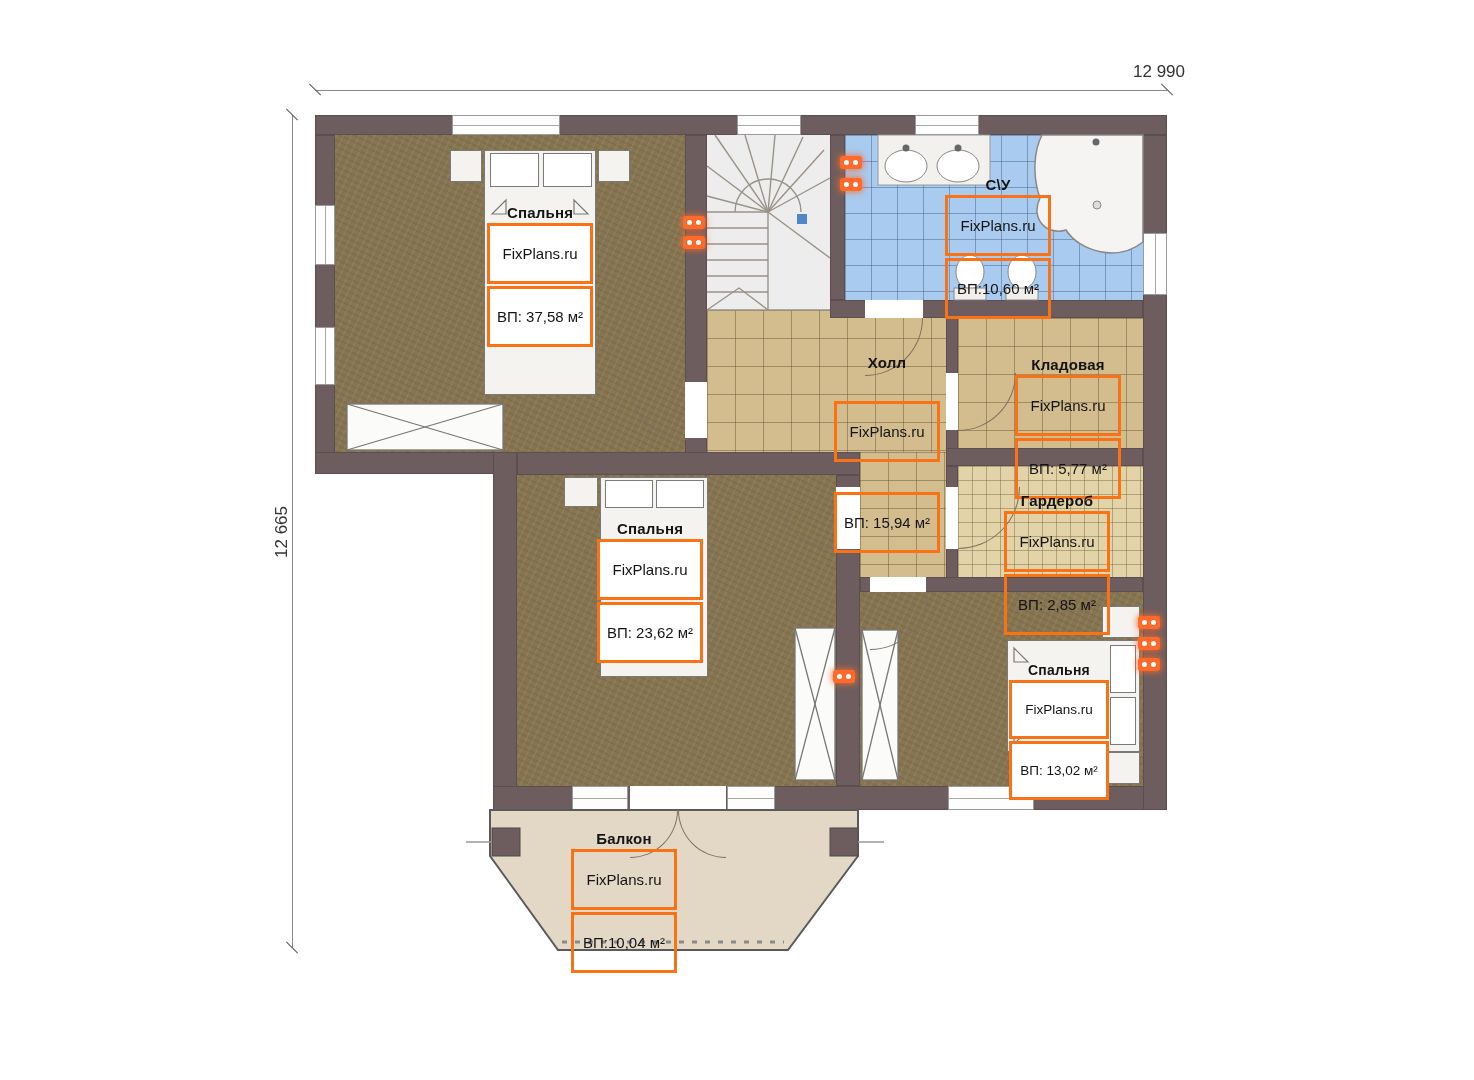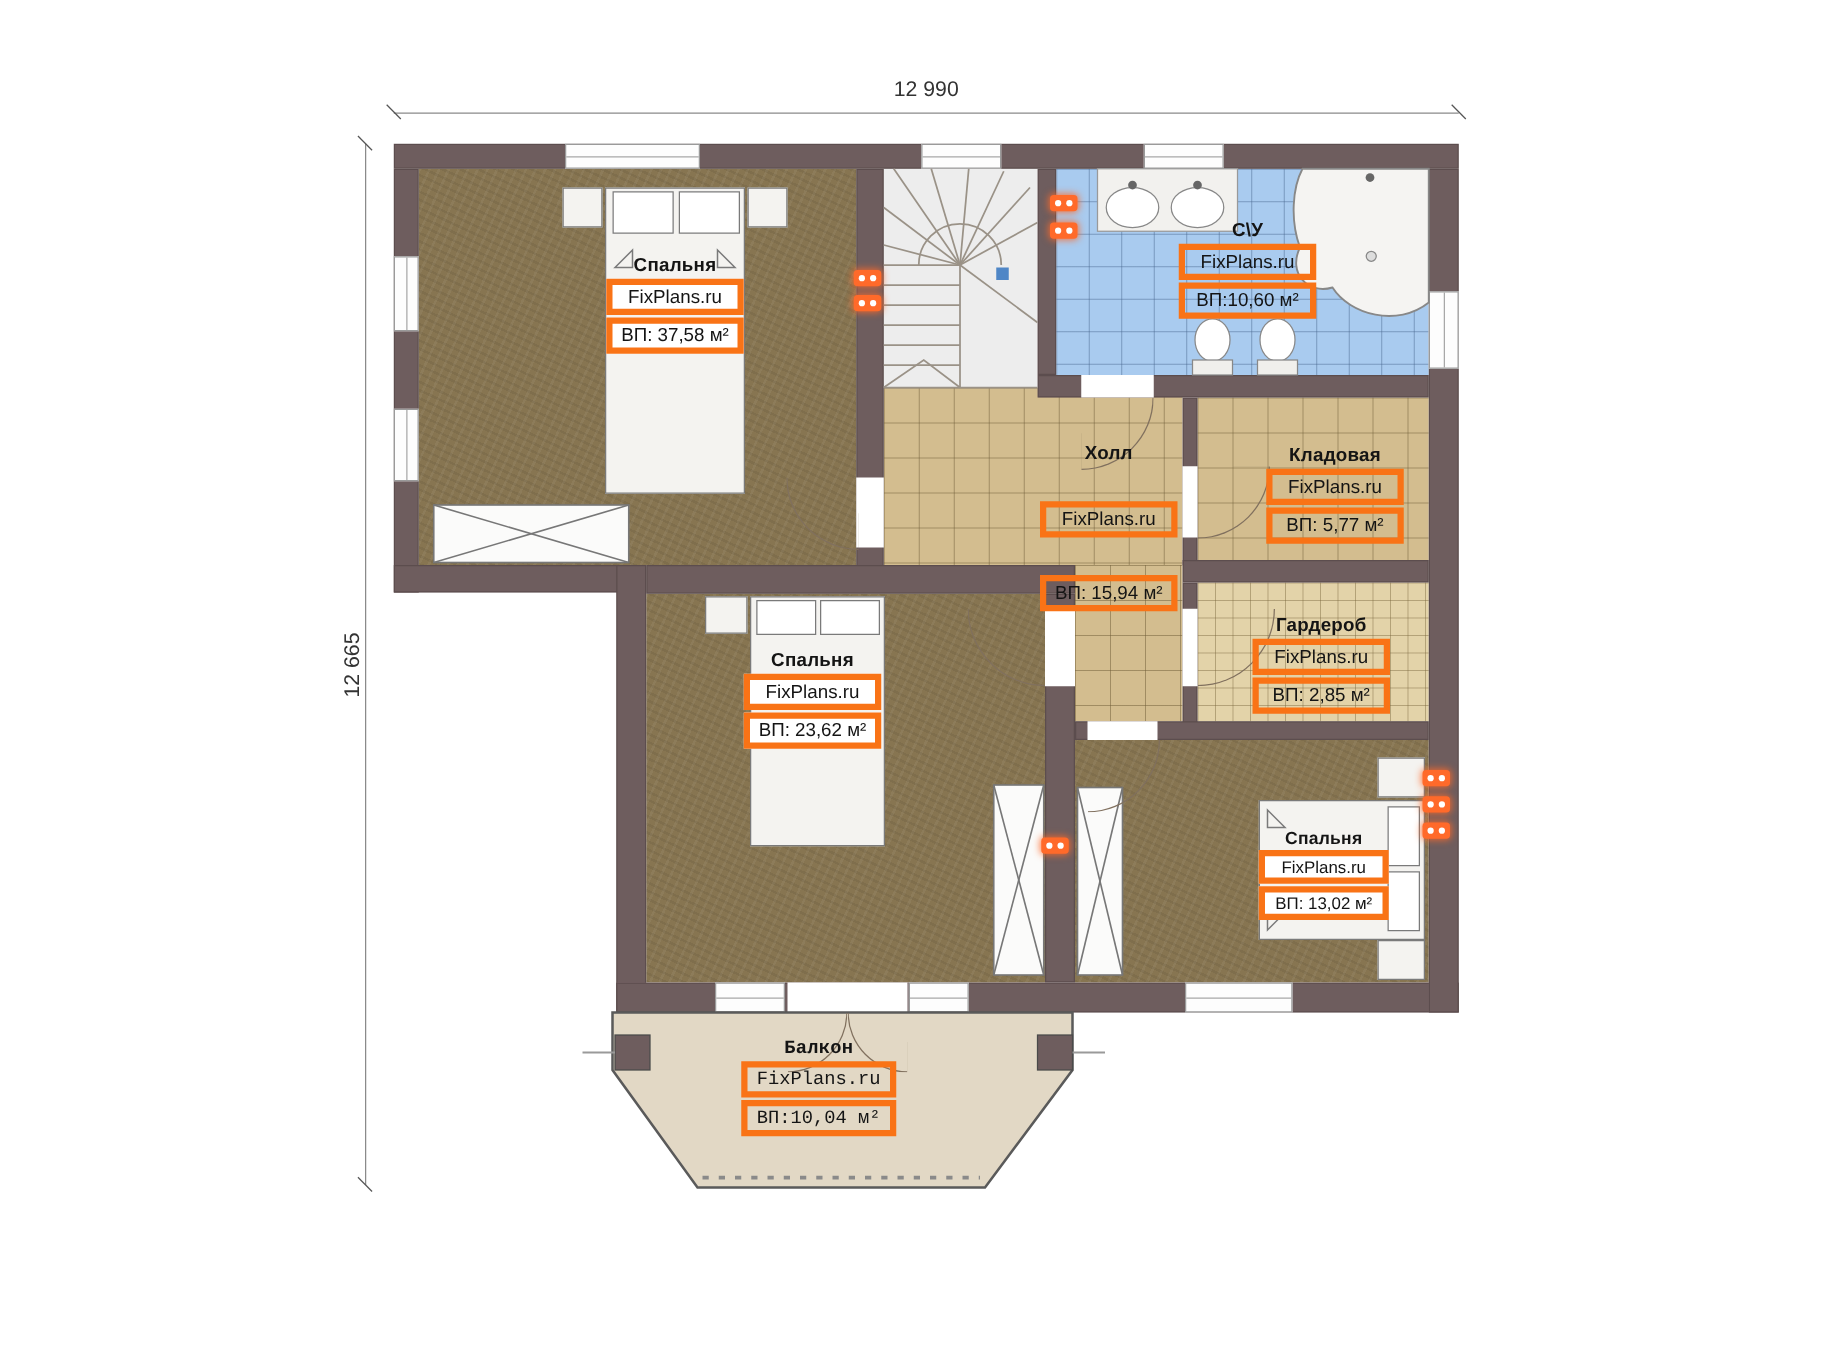--- a/index.html
+++ b/index.html
@@ -41,21 +41,21 @@
   
   .socket{position:absolute;width:22px;height:13px;background:#ff6a2a;border-radius:3px;
           box-shadow:0 0 6px 1px rgba(255,106,42,.85);}
   .socket::before,.socket::after{content:"";position:absolute;top:4px;width:5px;height:5px;
           border-radius:50%;background:#fff;}
   .socket::before{left:4px}.socket::after{right:4px}
   
   .room-label{position:absolute;display:flex;flex-direction:column;align-items:center;gap:2px;
           color:#141414;text-align:center;z-index:6;}
   .room-label .name{font-weight:bold;font-size:15px;letter-spacing:.2px;}
-  .room-label .box{border:5px solid #f97316;padding:1px 7px;font-size:15px;min-width:86px;}
+  .room-label .box{border:3px solid #f97316;padding:19px 7px;font-size:15px;min-width:86px;}
   .room-label.on-bed .box{background:#fff;}
   .room-label.sm .name{font-size:14px;}
   .room-label.sm .box{font-size:13.5px;min-width:80px;}
   
   .dim-line-h{position:absolute;border-top:1.5px solid #8a8a8a;}
   .dim-line-v{position:absolute;border-left:1.5px solid #8a8a8a;}
   .dim-tick{position:absolute;width:16px;border-top:1.5px solid #555;transform:rotate(45deg);}
   .dim-text{position:absolute;font-size:17px;color:#333;}
   svg{position:absolute;left:0;top:0;pointer-events:none;}
 </style>
@@ -247,29 +247,29 @@
     <div class="box">FixPlans.ru</div>
     <div class="box">ВП: 23,62 м²</div>
   </div>
 
   <div class="room-label on-bed sm" style="left:1000px;top:662px;width:118px;">
     <div class="name">Спальня</div>
     <div class="box">FixPlans.ru</div>
     <div class="box">ВП: 13,02 м²</div>
   </div>
 
-  <div class="room-label" style="left:593px;top:830px;width:124px;font-family:Liberation Mono, monospace;">
+  <div class="room-label" style="left:562px;top:830px;width:124px;">
     <div class="name">Балкон</div>
     <div class="box">FixPlans.ru</div>
     <div class="box">ВП:10,04 м²</div>
   </div>
 
   <div class="dim-line-h" style="left:315px;top:90px;width:852px;"></div>
   <div class="dim-tick" style="left:307px;top:89px;"></div>
   <div class="dim-tick" style="left:1159px;top:89px;"></div>
-  <div class="dim-text" style="left:315px;top:62px;width:852px;text-align:center;">12 990</div>
+  <div class="dim-text" style="left:333px;top:62px;width:852px;text-align:right;">12 990</div>
 
   <div class="dim-line-v" style="left:292px;top:115px;height:833px;"></div>
   <div class="dim-tick" style="left:284px;top:114px;"></div>
   <div class="dim-tick" style="left:284px;top:947px;"></div>
   <div class="dim-text" style="left:212px;top:522px;width:140px;text-align:center;transform:rotate(-90deg);">12 665</div>
 
 </div>
 
 </body></html>

